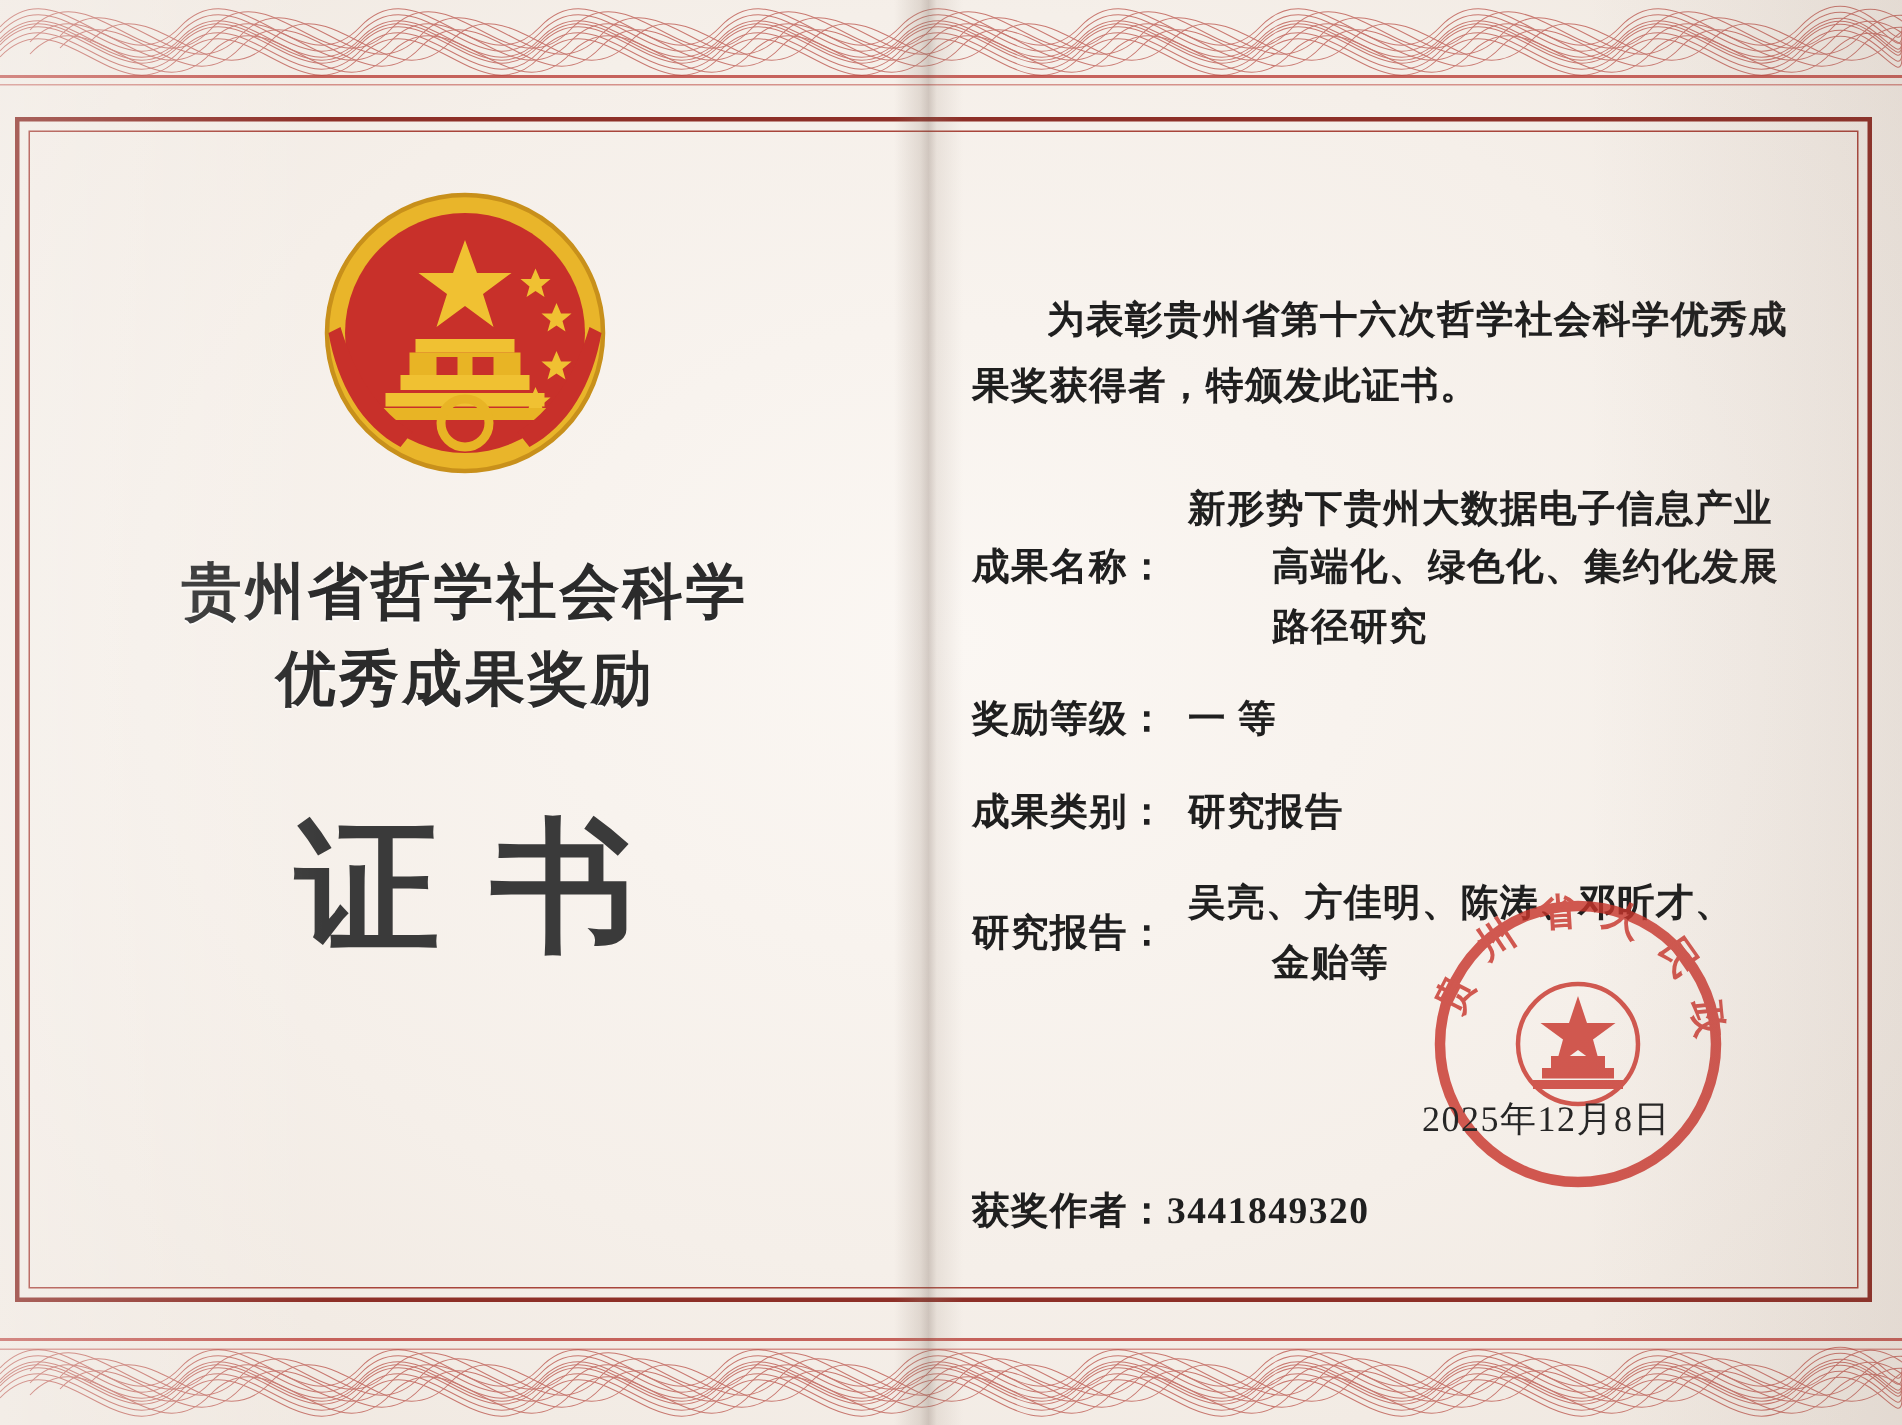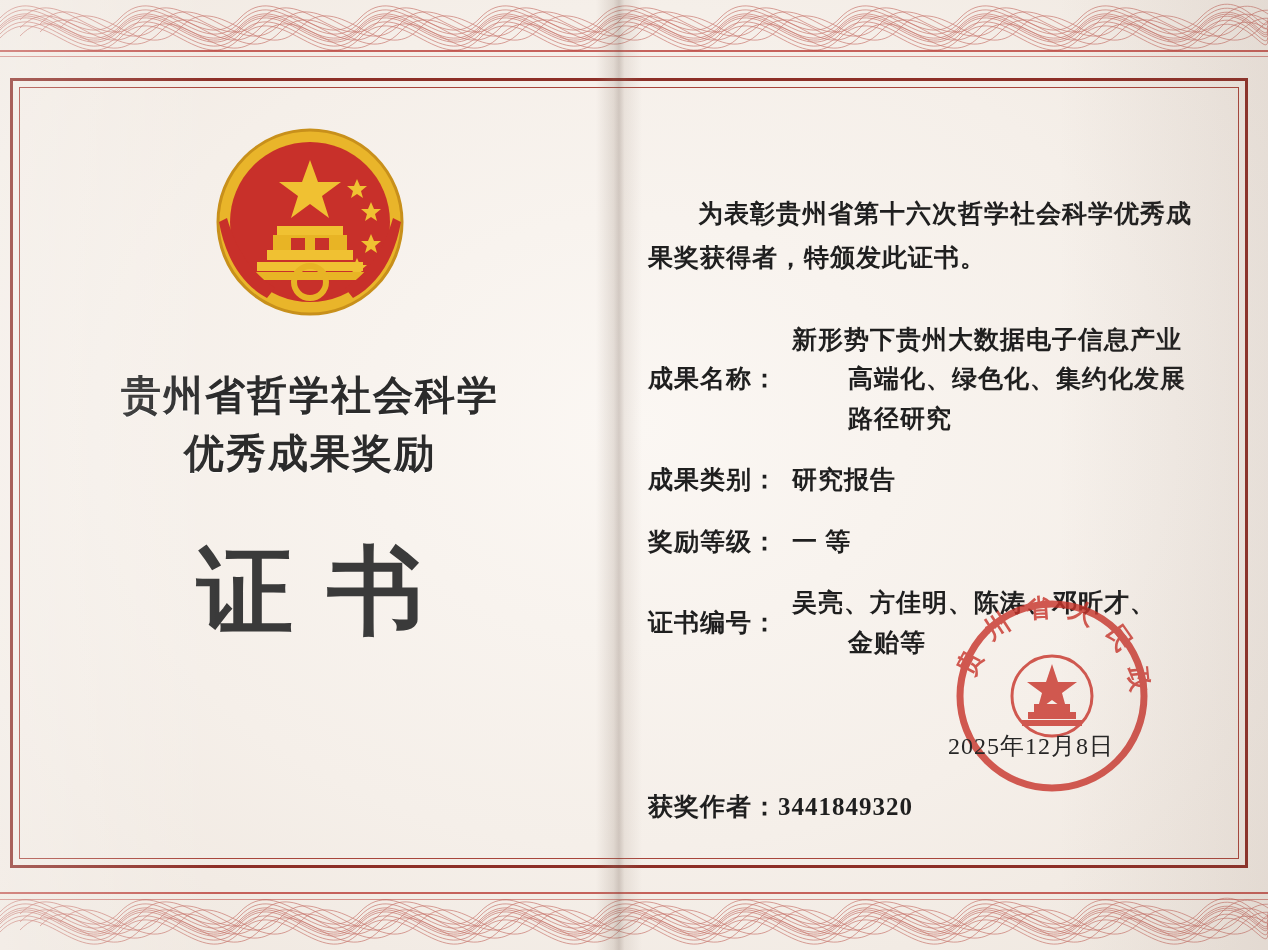--- a/index.html
+++ b/index.html
@@ -302,31 +302,31 @@
 
       <div class="field">
         <span class="label">成果名称：</span>
         <span class="value">
           <span>新形势下贵州大数据电子信息产业</span>
           <span class="cont">高端化、绿色化、集约化发展路径研究</span>
         </span>
       </div>
 
       <div class="field">
+        <span class="label">奖励等级：</span>
+        <span class="value">一  等</span>
+      </div>
+
+      <div class="field">
         <span class="label">成果类别：</span>
         <span class="value">研究报告</span>
       </div>
 
       <div class="field">
-        <span class="label">奖励等级：</span>
-        <span class="value">一  等</span>
-      </div>
-
-      <div class="field">
-        <span class="label">证书编号：</span>
+        <span class="label">研究报告：</span>
         <span class="value">
           <span>吴亮、方佳明、陈涛、邓昕才、</span>
           <span class="cont">金贻等</span>
         </span>
       </div>
     </div>
 
     <div class="seal">
       <svg width="208" height="208" viewBox="0 0 208 208" xmlns="http://www.w3.org/2000/svg">
         <g opacity="0.88">

